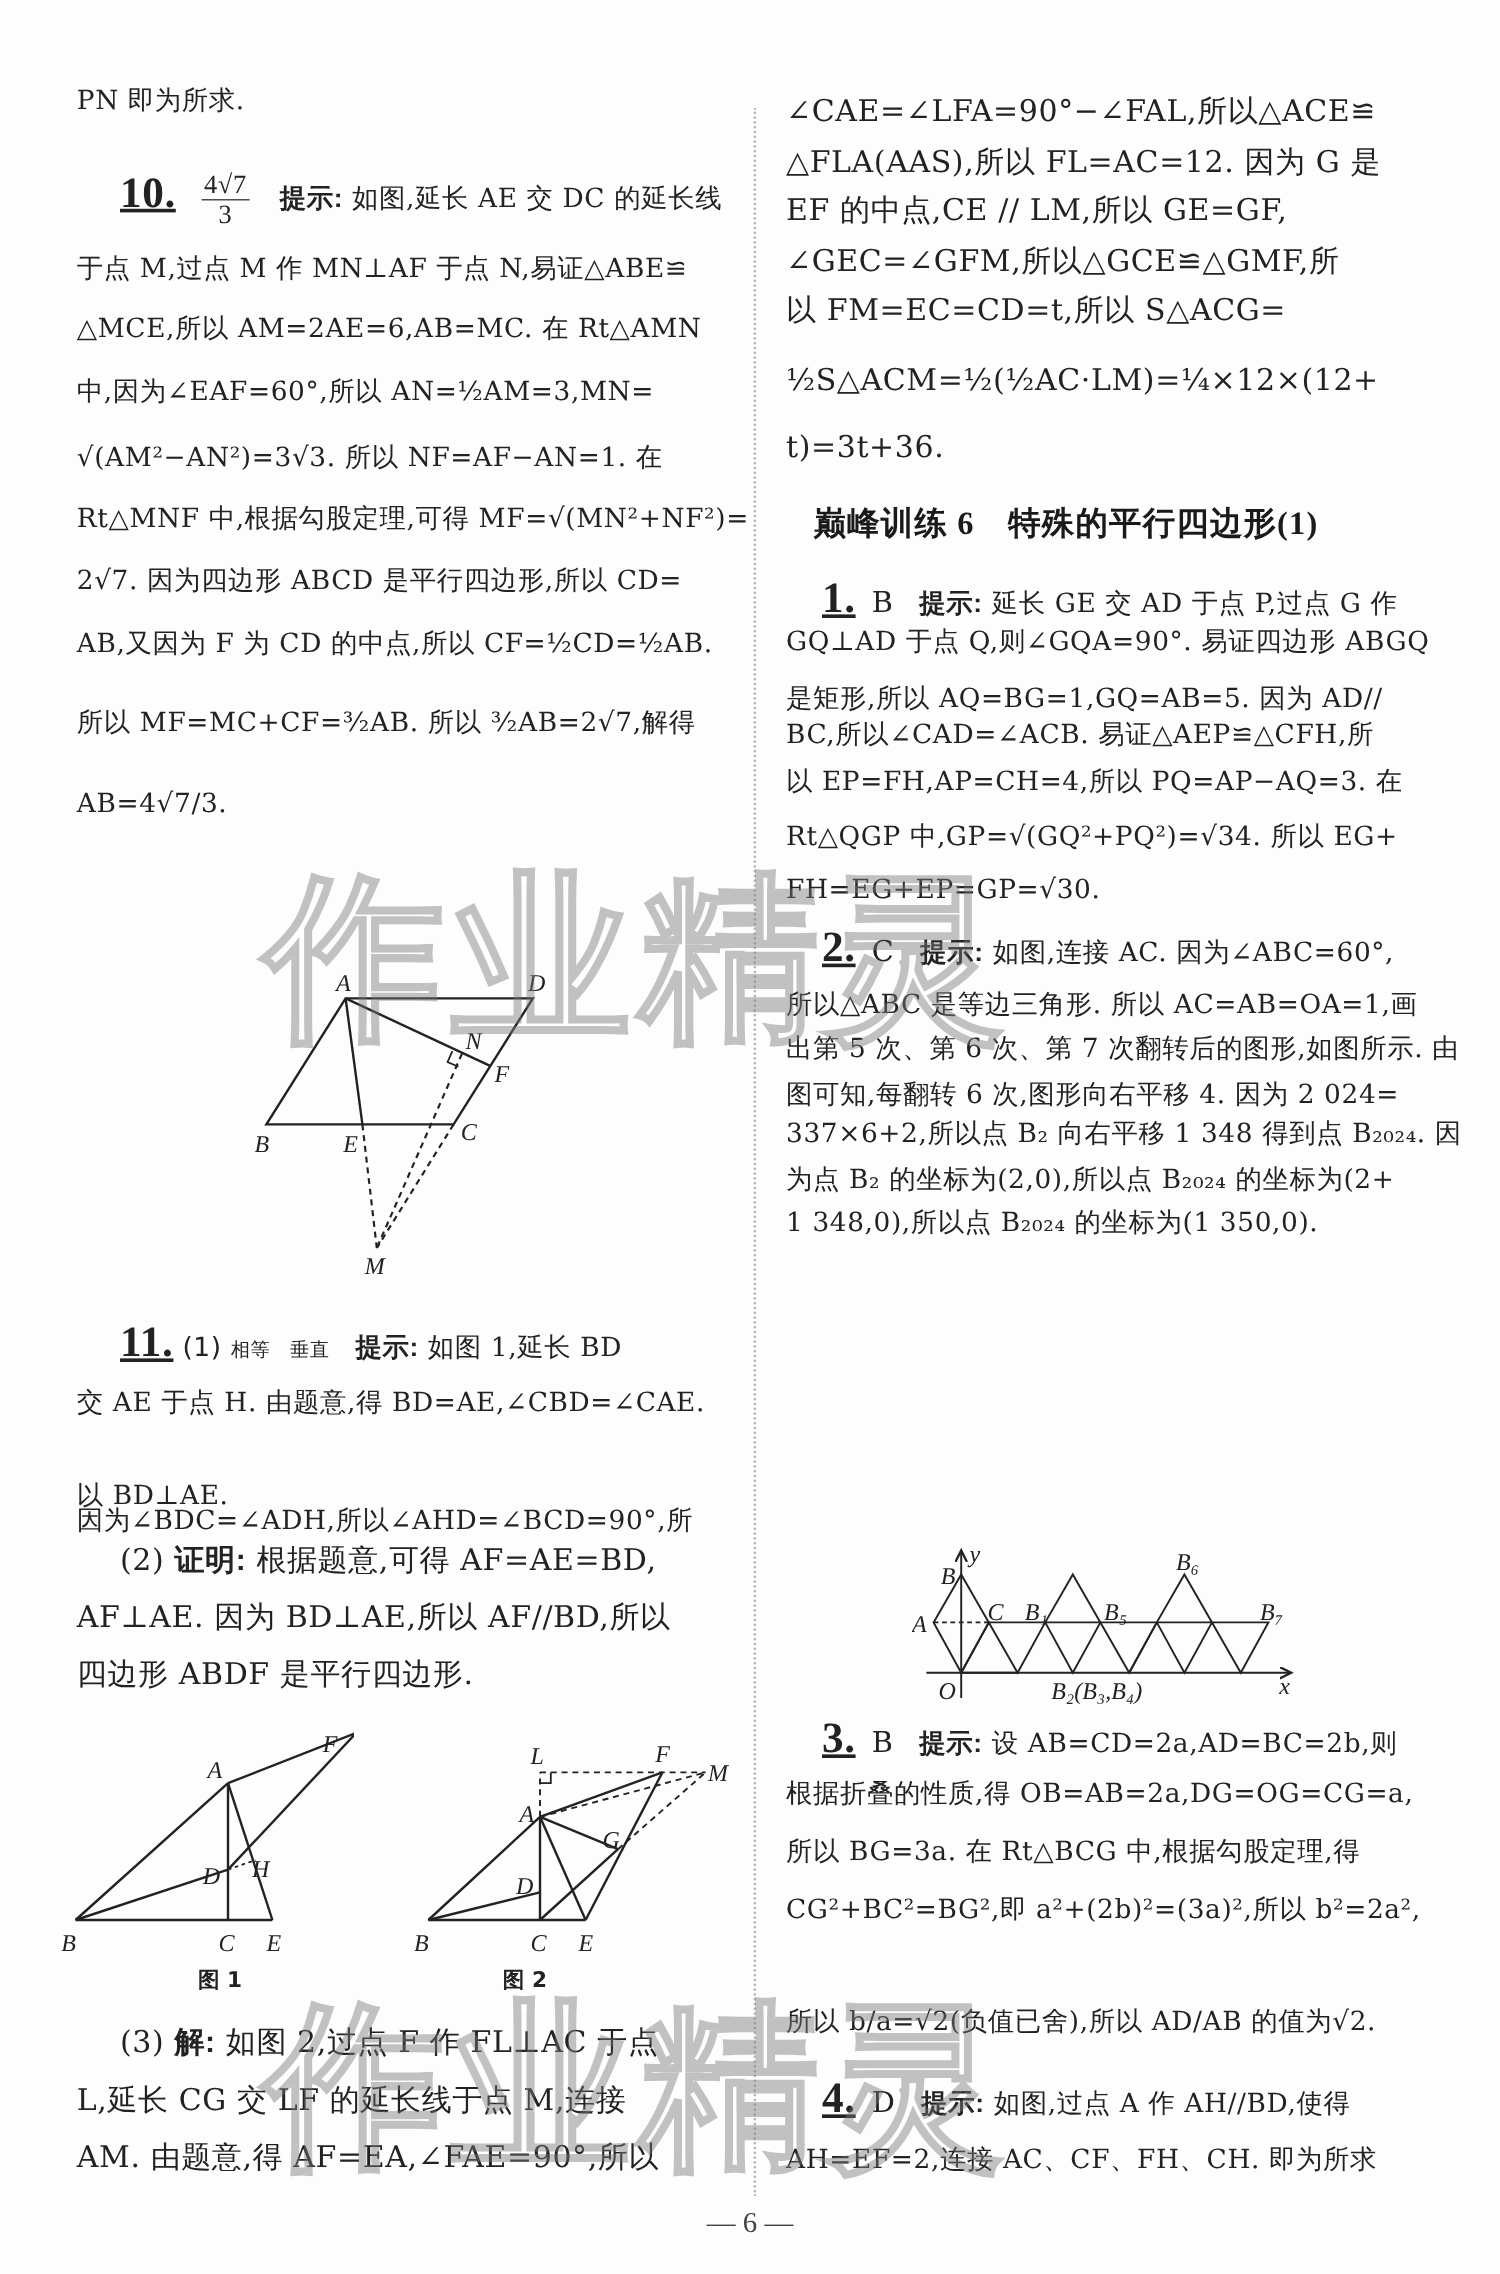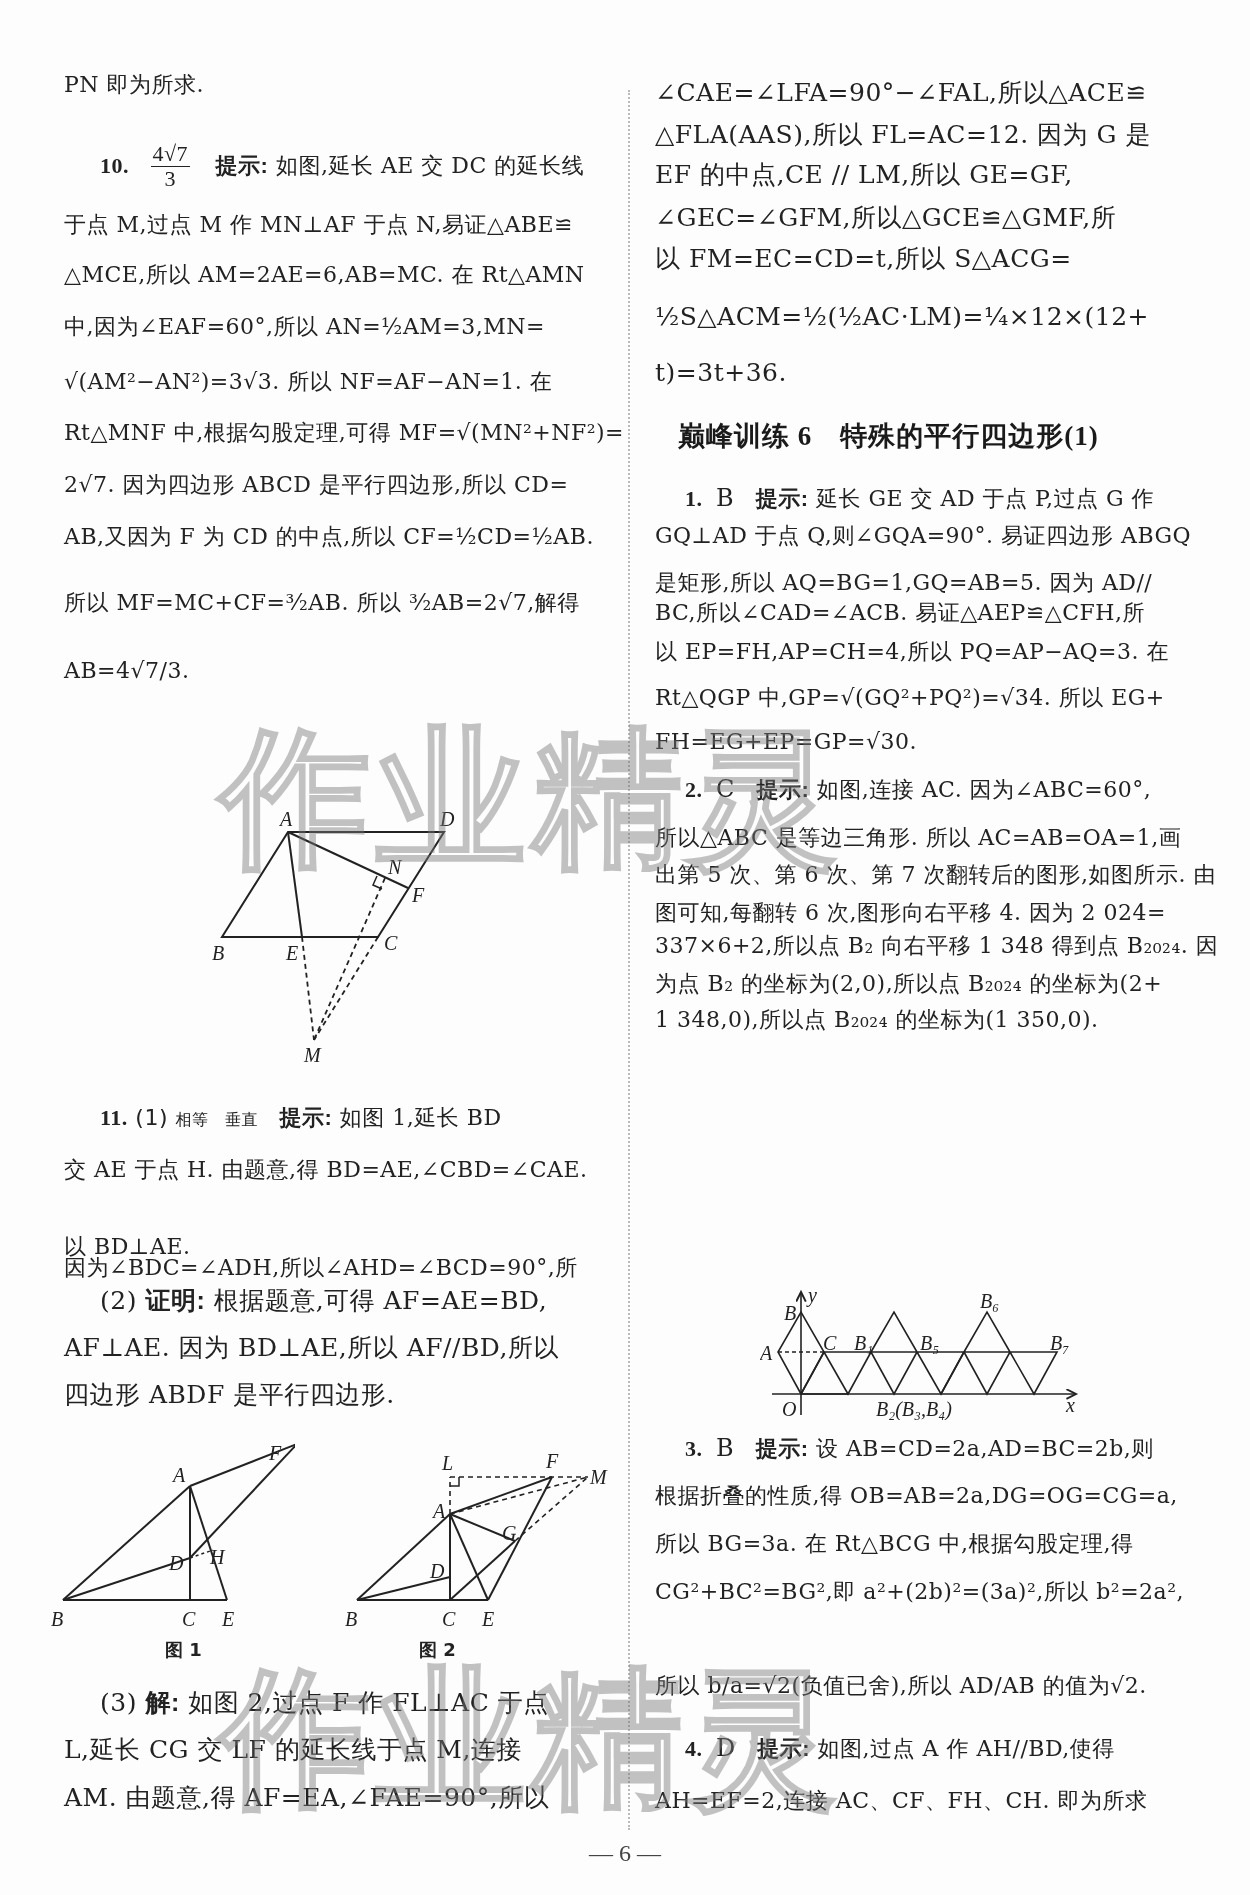--- a/index.html
+++ b/index.html
@@ -5,21 +5,21 @@
   * { box-sizing: border-box; margin: 0; padding: 0; }
   html, body { width: 1250px; height: 1895px; background: #fdfdfd; overflow: hidden; }
   body { position: relative; font-family: "DejaVu Serif", "Liberation Serif", serif; color: #222; }
   .col { position: absolute; top: 70px; }
   .col-left { left: 64px; width: 540px; }
   .col-right { left: 655px; width: 545px; }
   .divider { position: absolute; left: 628px; top: 90px; height: 1740px; border-left: 2px dotted #b9b9b9; }
   .line { position: absolute; left: 0; white-space: nowrap; font-size: 22px; line-height: 30px; letter-spacing: 0.5px; }
   .big { font-size: 25px; }
   .b { font-family: "Liberation Sans", "DejaVu Sans", sans-serif; font-weight: bold; }
-  .num { font-family: "Liberation Serif", serif; font-weight: bold; font-size: 22px; }
+  .num { font-family: "Liberation Serif", serif; font-weight: bold; font-size: 36px; text-decoration: underline; }
   .heading { position: absolute; font-family: Liberation Serif, serif; font-weight: bold; font-size: 27px; letter-spacing: 1px; color: #1a1a1a; }
   .fig { position: absolute; }
   .fig svg text { font-family: "Liberation Serif", serif; font-style: italic; font-size: 20px; fill: #222; }
   .fig svg .cap { font-style: normal; font-family: "DejaVu Sans", sans-serif; font-weight: bold; font-size: 18px; }
   .page-num { position: absolute; top: 1840px; left: 0; width: 1250px; text-align: center; font-family: "Liberation Serif", serif; font-size: 24px; color: #444; }
   .watermark { position: absolute; font-family: Liberation Mono, monospace; font-weight: bold; font-size: 150px; color: transparent; -webkit-text-stroke: 2px rgba(120,120,120,0.45); letter-spacing: 6px; pointer-events: none; }
 </style>
 </head>
 <body>
 

